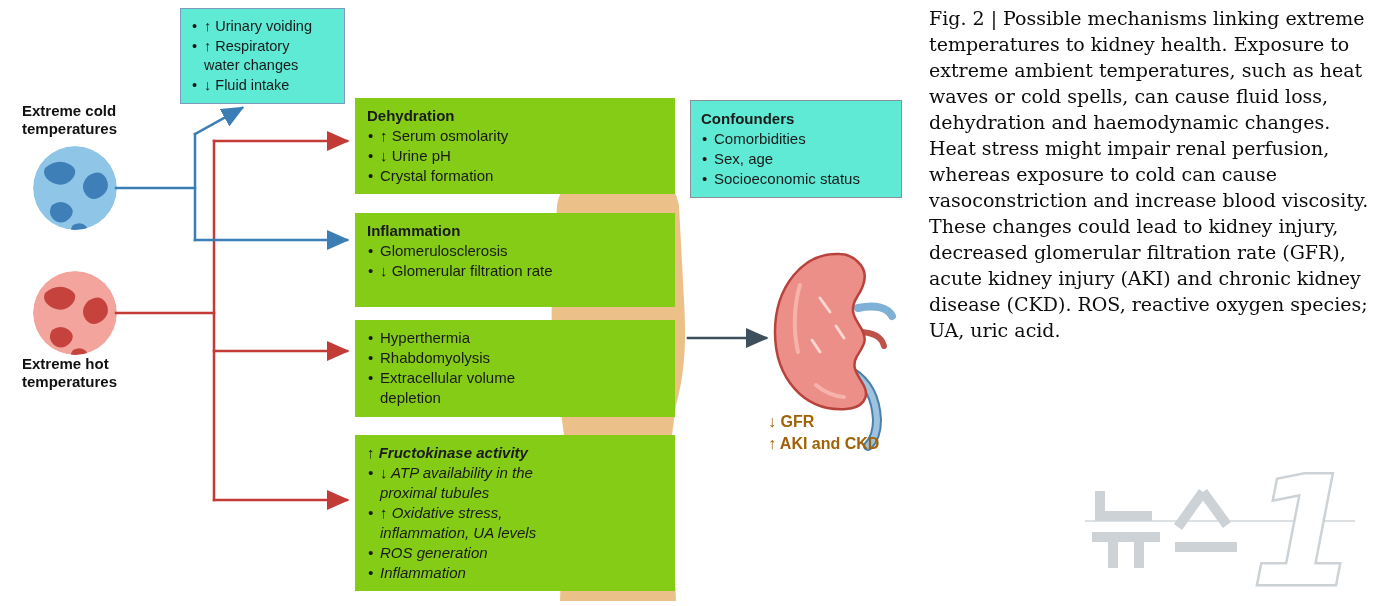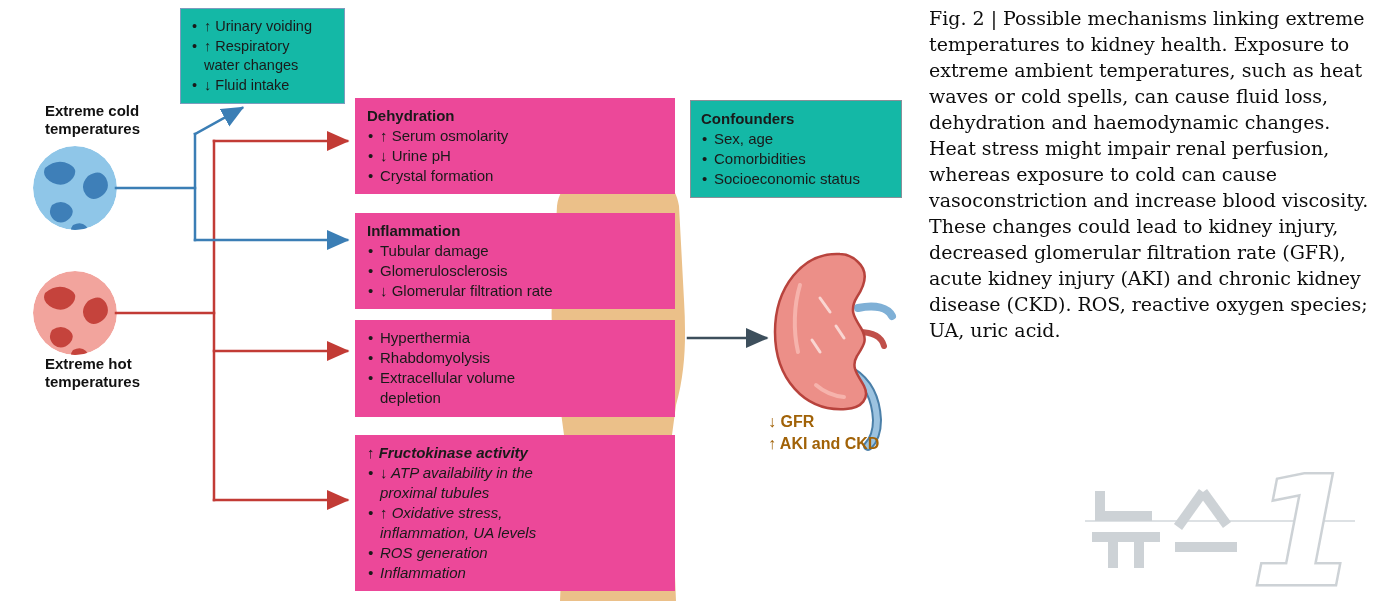--- a/index.html
+++ b/index.html
@@ -4,34 +4,34 @@
 <style>
   html,body{margin:0;padding:0;background:#fff;}
   .canvas{
     position:relative;width:1400px;height:606px;background:#fff;overflow:hidden;
     font-family:"Liberation Sans",sans-serif;color:#1a1a1a;
   }
   .svg-layer{position:absolute;left:0;top:0;z-index:1;}
 
   .side-label{
     position:absolute;width:112px;font-weight:bold;font-size:15px;line-height:18px;
-    color:#111;z-index:3;margin-left:23px;
+    color:#111;z-index:3;
   }
   #cold-label{left:22px;top:102px;}
   #hot-label{left:22px;top:355px;}
 
   .info-box{
-    position:absolute;background:#14b8a6;border:1px solid #8a8f98;
+    position:absolute;background:#5eead4;border:1px solid #8a8f98;
     padding:8px 10px;font-size:14.5px;line-height:19.5px;z-index:3;box-sizing:border-box;
   }
   #fluid-box{left:180px;top:8px;width:165px;min-height:91px;border-color:#7d9cbe;}
   #confounders-box{left:690px;top:100px;width:212px;min-height:91px;font-size:15px;line-height:20px;}
 
   .mech-box{
-    position:absolute;left:355px;width:320px;background:#ec4899;
+    position:absolute;left:355px;width:320px;background:#84cc16;
     padding:8px 12px;z-index:2;font-size:15px;line-height:20px;box-sizing:border-box;
   }
   #mech-0{top:98px;min-height:94px;}
   #mech-1{top:213px;min-height:94px;}
   #mech-2{top:320px;min-height:97px;}
   #mech-3{top:435px;min-height:146px;font-style:italic;}
 
   .box-title{font-weight:bold;font-size:15px;line-height:20px;}
   .box-title:empty{display:none;}
 
@@ -167,21 +167,20 @@
     <ul class="bullets">
       <li>↑ Serum osmolarity</li>
       <li>↓ Urine pH</li>
       <li>Crystal formation</li>
     </ul>
   </div>
 
   <div class="mech-box" id="mech-1">
     <div class="box-title">Inflammation</div>
     <ul class="bullets">
-      <li>Tubular damage</li>
       <li>Glomerulosclerosis</li>
       <li>↓ Glomerular filtration rate</li>
     </ul>
   </div>
 
   <div class="mech-box" id="mech-2">
 
     <ul class="bullets">
       <li>Hyperthermia</li>
       <li>Rhabdomyolysis</li>
@@ -195,22 +194,22 @@
       <li class="w195">↓ ATP availability in the proximal tubules</li>
       <li class="w180">↑ Oxidative stress, inflammation, UA levels</li>
       <li>ROS generation</li>
       <li>Inflammation</li>
     </ul>
   </div>
 
   <div class="info-box" id="confounders-box">
     <div class="box-title">Confounders</div>
     <ul class="bullets">
+      <li>Comorbidities</li>
       <li>Sex, age</li>
-      <li>Comorbidities</li>
       <li>Socioeconomic status</li>
     </ul>
   </div>
 
   <div class="outcome">
     <div>↓ GFR</div>
     <div>↑ AKI and CKD</div>
   </div>
 
   <div class="caption">

